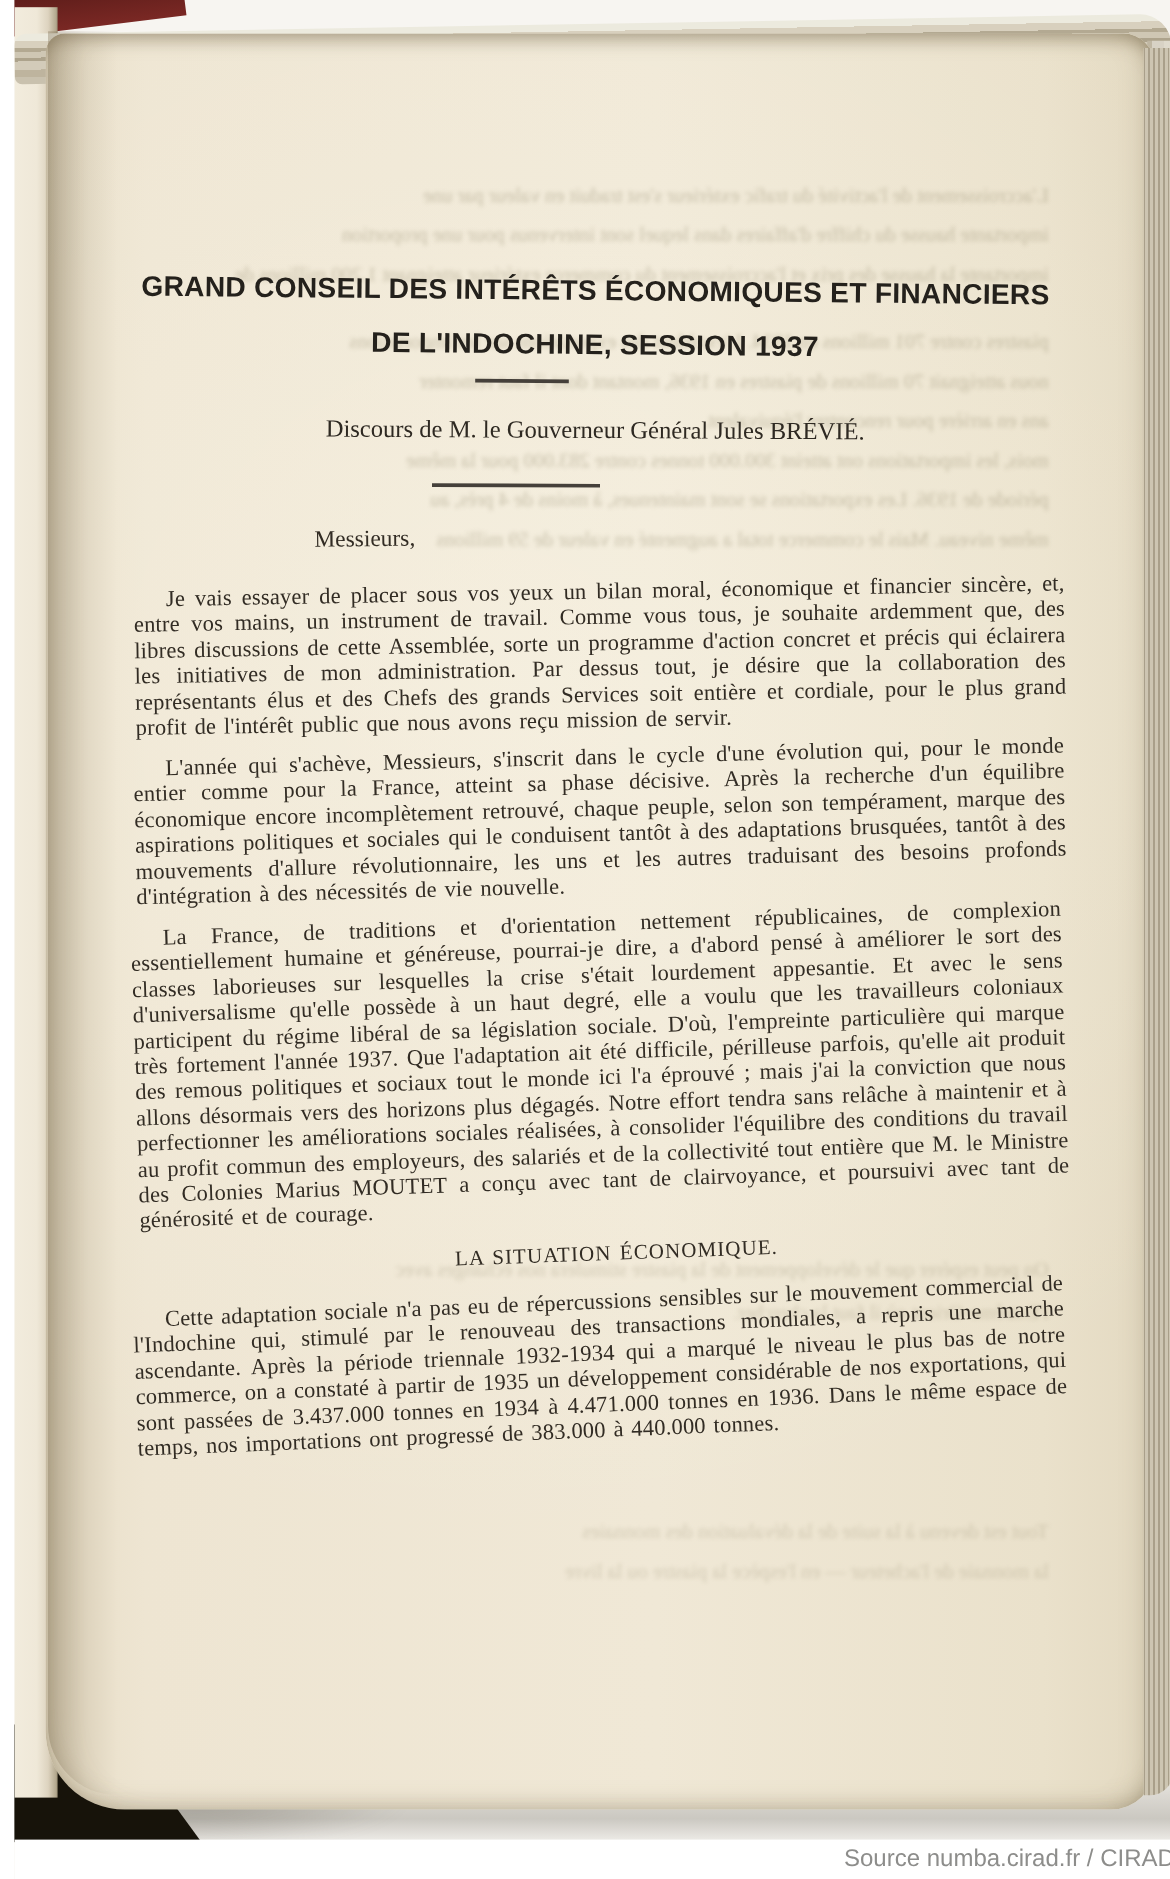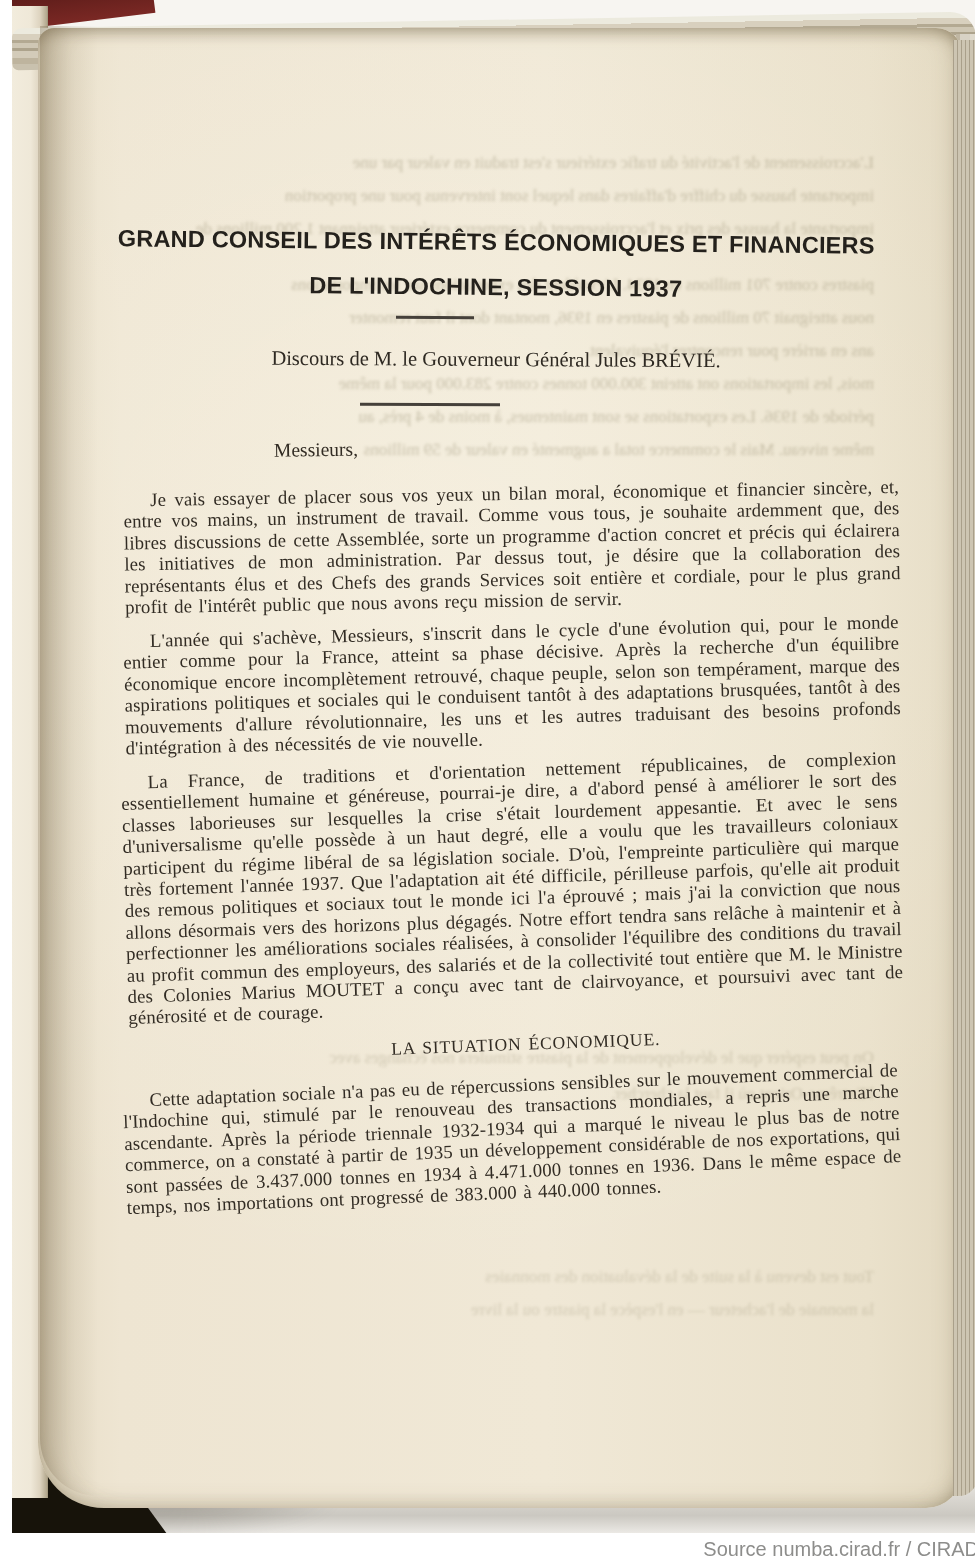--- a/index.html
+++ b/index.html
@@ -53,21 +53,21 @@
   .content{position:absolute;left:96px;top:0;width:776px;z-index:2;color:#322c24;}
   .title{position:absolute;top:220px;left:0;width:100%;text-align:center;
          font-family:"Liberation Sans","DejaVu Sans",sans-serif;font-weight:700;
          font-size:23.5px;line-height:45px;letter-spacing:.2px;color:#24211c;
          transform:rotate(.55deg);}
   .rule{position:absolute;height:2.5px;background:#45403a;}
   .rule-1{top:316px;left:288px;width:78px;transform:rotate(.4deg);}
   .rule-2{top:403px;left:252px;width:140px;transform:rotate(.2deg);}
   .speech{position:absolute;top:348px;left:0;width:100%;text-align:center;
          font-size:20.5px;color:#2e2922;transform:rotate(.3deg);}
-  .flow{position:absolute;top:432px;left:16px;width:100%;font-family:Liberation Serif, serif;}
+  .flow{position:absolute;top:432px;left:4px;width:100%;font-family:Liberation Serif, serif;}
   .flow p{margin:0;}
   .salutation{font-size:19.5px;margin-left:150px !important;transform:rotate(-.7deg);transform-origin:100% 50%;}
   .body-par{text-align:justify;text-indent:27px;font-size:18.8px;line-height:21.4px;
             letter-spacing:.15px;word-spacing:1.6px;color:#322c24;}
   .mt-first{margin-top:22px !important;}
   .mt-par{margin-top:7px !important;}
   .tilt-1{transform:rotate(-1deg);transform-origin:100% 50%;}
   .tilt-2{transform:rotate(-1.45deg);transform-origin:100% 50%;}
   .tilt-3{transform:rotate(-1.85deg);transform-origin:100% 50%;}
   .tilt-4{transform:rotate(-2.1deg);transform-origin:100% 50%;}

